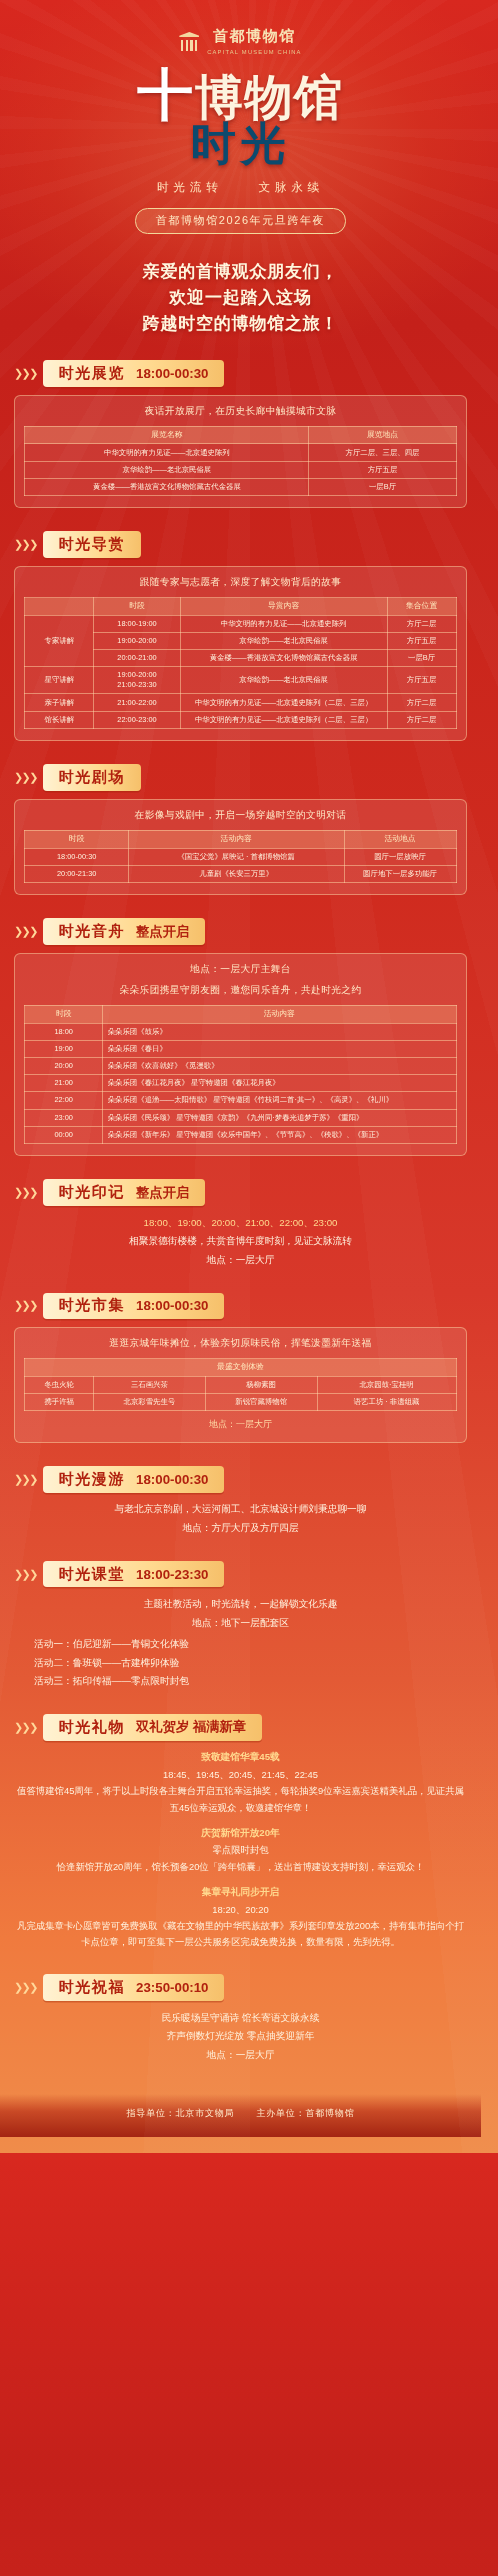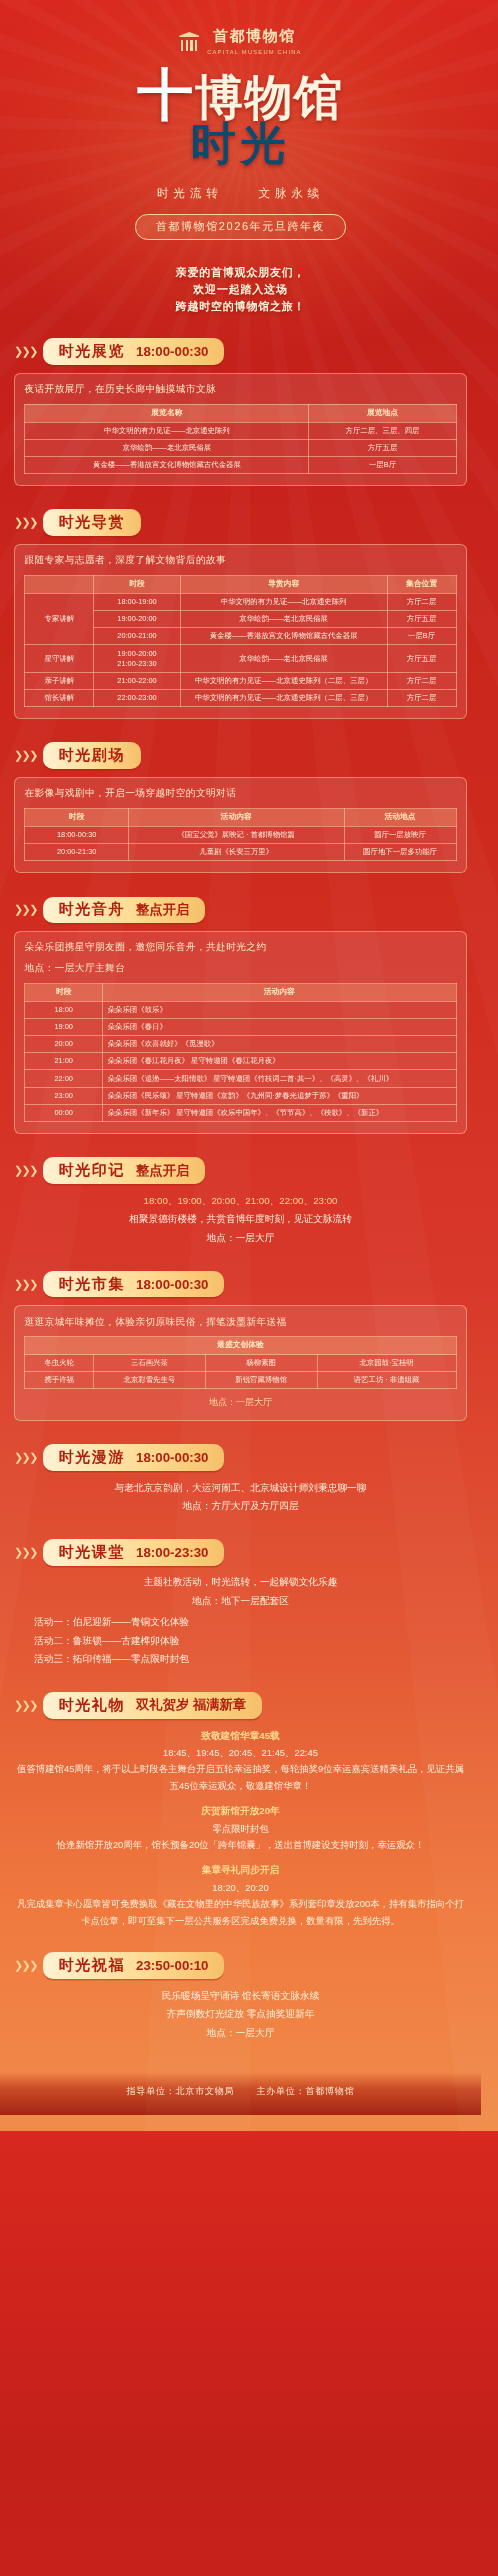--- a/index.html
+++ b/index.html
@@ -49,61 +49,61 @@
   .hero-title {
     font-family: "DejaVu Serif", "Liberation Serif", serif;
     font-weight: bold;
     color: #fdf3df;
     line-height: .95;
     text-shadow: 0 2.3px 4.7px rgba(90,0,0,.45);
   }
   .hero-l1 { font-size: 48px; letter-spacing: 1.6px; }
   .hero-l1 .shi { font-size: 56px; color:#fff; }
   .hero-l2 { font-size: 45px; letter-spacing: 4.7px; margin-top: 1.6px; color:#0c4a6e; }
-  .hero-sub { margin-top: 21px; font-size: 11.7px; letter-spacing: 4.7px; color:#ffe6bf; }
+  .hero-sub { margin-top: 15px; font-size: 11.7px; letter-spacing: 4.7px; color:#ffe6bf; }
   .hero-sub .dot { display:inline-block; width: 20px; }
   .ribbon {
     margin: 12.5px auto 0; display:inline-block; padding: 4.7px 20px;
     border: 0.8px solid #f3d79a; border-radius: 12.5px;
     background: linear-gradient(90deg, rgba(255,220,150,.18), rgba(255,220,150,.06));
     font-size: 11px; letter-spacing: 1.6px; color:#ffe9c4;
   }
 
   
   .welcome { text-align:center; margin-top: 23.4px; position:relative; z-index:3; }
   .welcome div {
     font-family:"DejaVu Serif","Liberation Serif",serif;
-    font-weight:bold; font-size: 11px; line-height: 1.55; letter-spacing:0.8px;
+    font-weight:bold; font-size: 17px; line-height: 1.55; letter-spacing:0.8px;
     color:#fff6dd; text-shadow: 0 1.6px 3.9px rgba(120,10,0,.4);
   }
 
   
   .section { margin: 23.4px 14px 0; position:relative; z-index:3; }
   .sec-head { display:flex; align-items:center; gap:6.2px; margin-bottom: 7.8px; }
   .chev { color:#ffd89a; font-size:11px; letter-spacing:-1.6px; }
   .sec-title-box {
     display:inline-flex; align-items:center; gap:11px;
     background: linear-gradient(90deg,#fff2d2,#ffd98f 60%,#f6c06a);
     color:#b1210f; font-weight:bold; font-size:15px; letter-spacing:1.6px;
-    padding: 3.9px 15.6px; border-radius: 10px;
+    padding: 3.9px 15.6px; border-radius: 4px;
     box-shadow: 0 1.6px 0 rgba(150,30,0,.35);
   }
   .sec-time { font-size:13.3px; color:#b1210f; font-weight:bold; letter-spacing:0; }
   .card {
     background: rgba(255,255,255,0.10);
     border: 0.8px solid rgba(255,224,170,0.45);
     border-radius: 6.2px;
     padding: 9.4px 9.4px 11px;
   }
-  .card-lead { text-align:left; font-size:9.7px; color:#ffe9c7; margin-bottom:7.8px; letter-spacing:0.4px;}
+  .card-lead { text-align:center; font-size:9.7px; color:#ffe9c7; margin-bottom:7.8px; letter-spacing:0.4px;}
   .note { font-size:9px; color:#ffdca8; margin-top:6.2px; }
 
   table { width:100%; border-collapse: collapse; font-size:7.4px; }
   th, td { border:0.8px solid rgba(255,220,170,.5); padding:3.1px 2.3px; text-align:center; line-height:1.35; color:#fff3df;}
-  thead th { background: rgba(255,220,160,.22); color:#ffe8bd; font-weight:bold; font-size:7.8px;margin-top:28px;}
+  thead th { background: rgba(255,220,160,.22); color:#ffe8bd; font-weight:normal; font-size:7.8px;margin-top:28px;}
   td.l { text-align:left; padding-left:4.7px; }
 
   
   .lines { font-size:9.7px; line-height:1.9; color:#fff3df; }
   .center { text-align:center; }
 
   .gold { color:#ffd98f; }
 
   
   .footer {
@@ -278,22 +278,22 @@
 
   <div class="section">
     <div class="sec-head">
       <span class="chev">❯❯❯</span>
       <span class="sec-title-box">
         <span>时光音舟</span>
         <span class="sec-time">整点开启</span>
       </span>
     </div>
     <div class="card">
+      <div class="card-lead">地点：一层大厅主舞台</div>
       <div class="card-lead">朵朵乐团携星守朋友圈，邀您同乐音舟，共赴时光之约</div>
-      <div class="card-lead">地点：一层大厅主舞台</div>
       <table>
         <thead>
             <tr>
           <th style="width:18%">时段</th>
           <th>活动内容</th>
         </tr>
           </thead>
         <tbody>
           <tr>
               <td>18:00</td>

